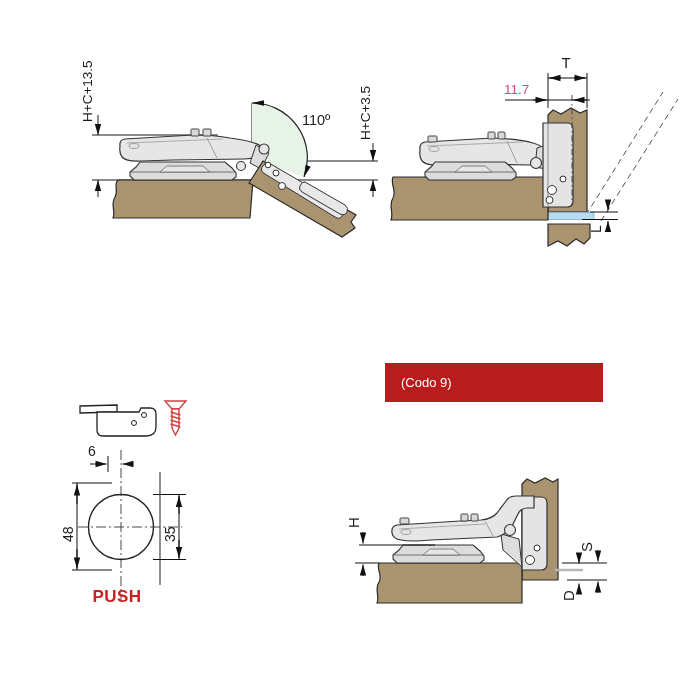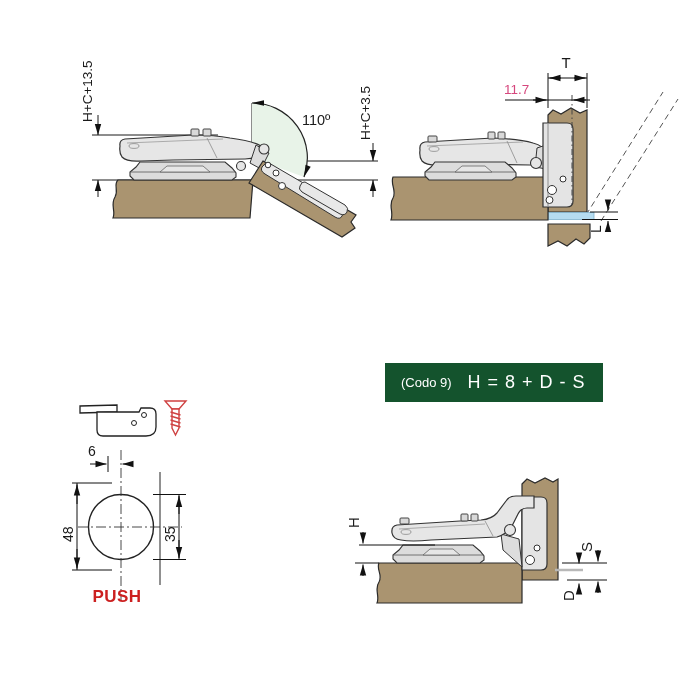--- a/index.html
+++ b/index.html
@@ -6,21 +6,21 @@
   #canvas{position:relative;width:700px;height:700px;background:#ffffff;overflow:hidden;
           font-family:"Liberation Sans", sans-serif;}
   .abs{position:absolute;}
   svg text{font-family:"Liberation Sans", sans-serif;fill:#1a1a1a;}
   .dimtxt{font-size:13.5px;}
   .biglet{font-size:15px;}
   .angletxt{font-size:14.5px;}
   .pinktxt{font-size:13.5px;fill:#d6477d;}
   .numtxt{font-size:14px;}
   .pushtxt{font-size:17px;font-weight:bold;fill:#cc2020;letter-spacing:.5px;}
-  #formula-badge{left:385px;top:363px;width:218px;height:39px;background:#14532d;
+  #formula-badge{left:385px;top:363px;width:218px;height:39px;background:#b91c1c;
     display:flex;align-items:center;color:#ffffff;}
   #formula-badge .code{font-size:13px;margin-left:16px;white-space:nowrap;}
   #formula-badge .eq{font-size:18px;letter-spacing:1px;margin-left:16px;white-space:nowrap;}
 </style>
 </head>
 <body>
 
 <div id="canvas">
 
   <svg class="abs" style="left:55px;top:45px" width="340" height="220" viewBox="0 0 340 220">
@@ -148,21 +148,20 @@
       <line x1="215" y1="172" x2="243" y2="172"></line>
       <line x1="207" y1="179.5" x2="243" y2="179.5"></line>
       <line x1="233" y1="160" x2="233" y2="170.5" marker-end="url(#arwB)"></line>
       <line x1="233" y1="191" x2="233" y2="181" marker-end="url(#arwB)"></line>
     </g>
     <text class="numtxt" transform="translate(226,193) rotate(-90)">L</text>
   </svg>
 
   <div id="formula-badge" class="abs">
     <span class="code">(Codo 9)</span>
-    <span class="eq">H = 8 + D - S</span>
   </div>
 
   <svg class="abs" style="left:40px;top:392px" width="190" height="225" viewBox="0 0 190 225">
     <defs>
       <marker id="arwC" markerWidth="12" markerHeight="8" refX="11.5" refY="4" orient="auto" markerUnits="userSpaceOnUse">
         <path d="M0.5,0.8 L11.5,4 L0.5,7.2 Z" fill="#111"></path>
       </marker>
     </defs>
 
     <g>

